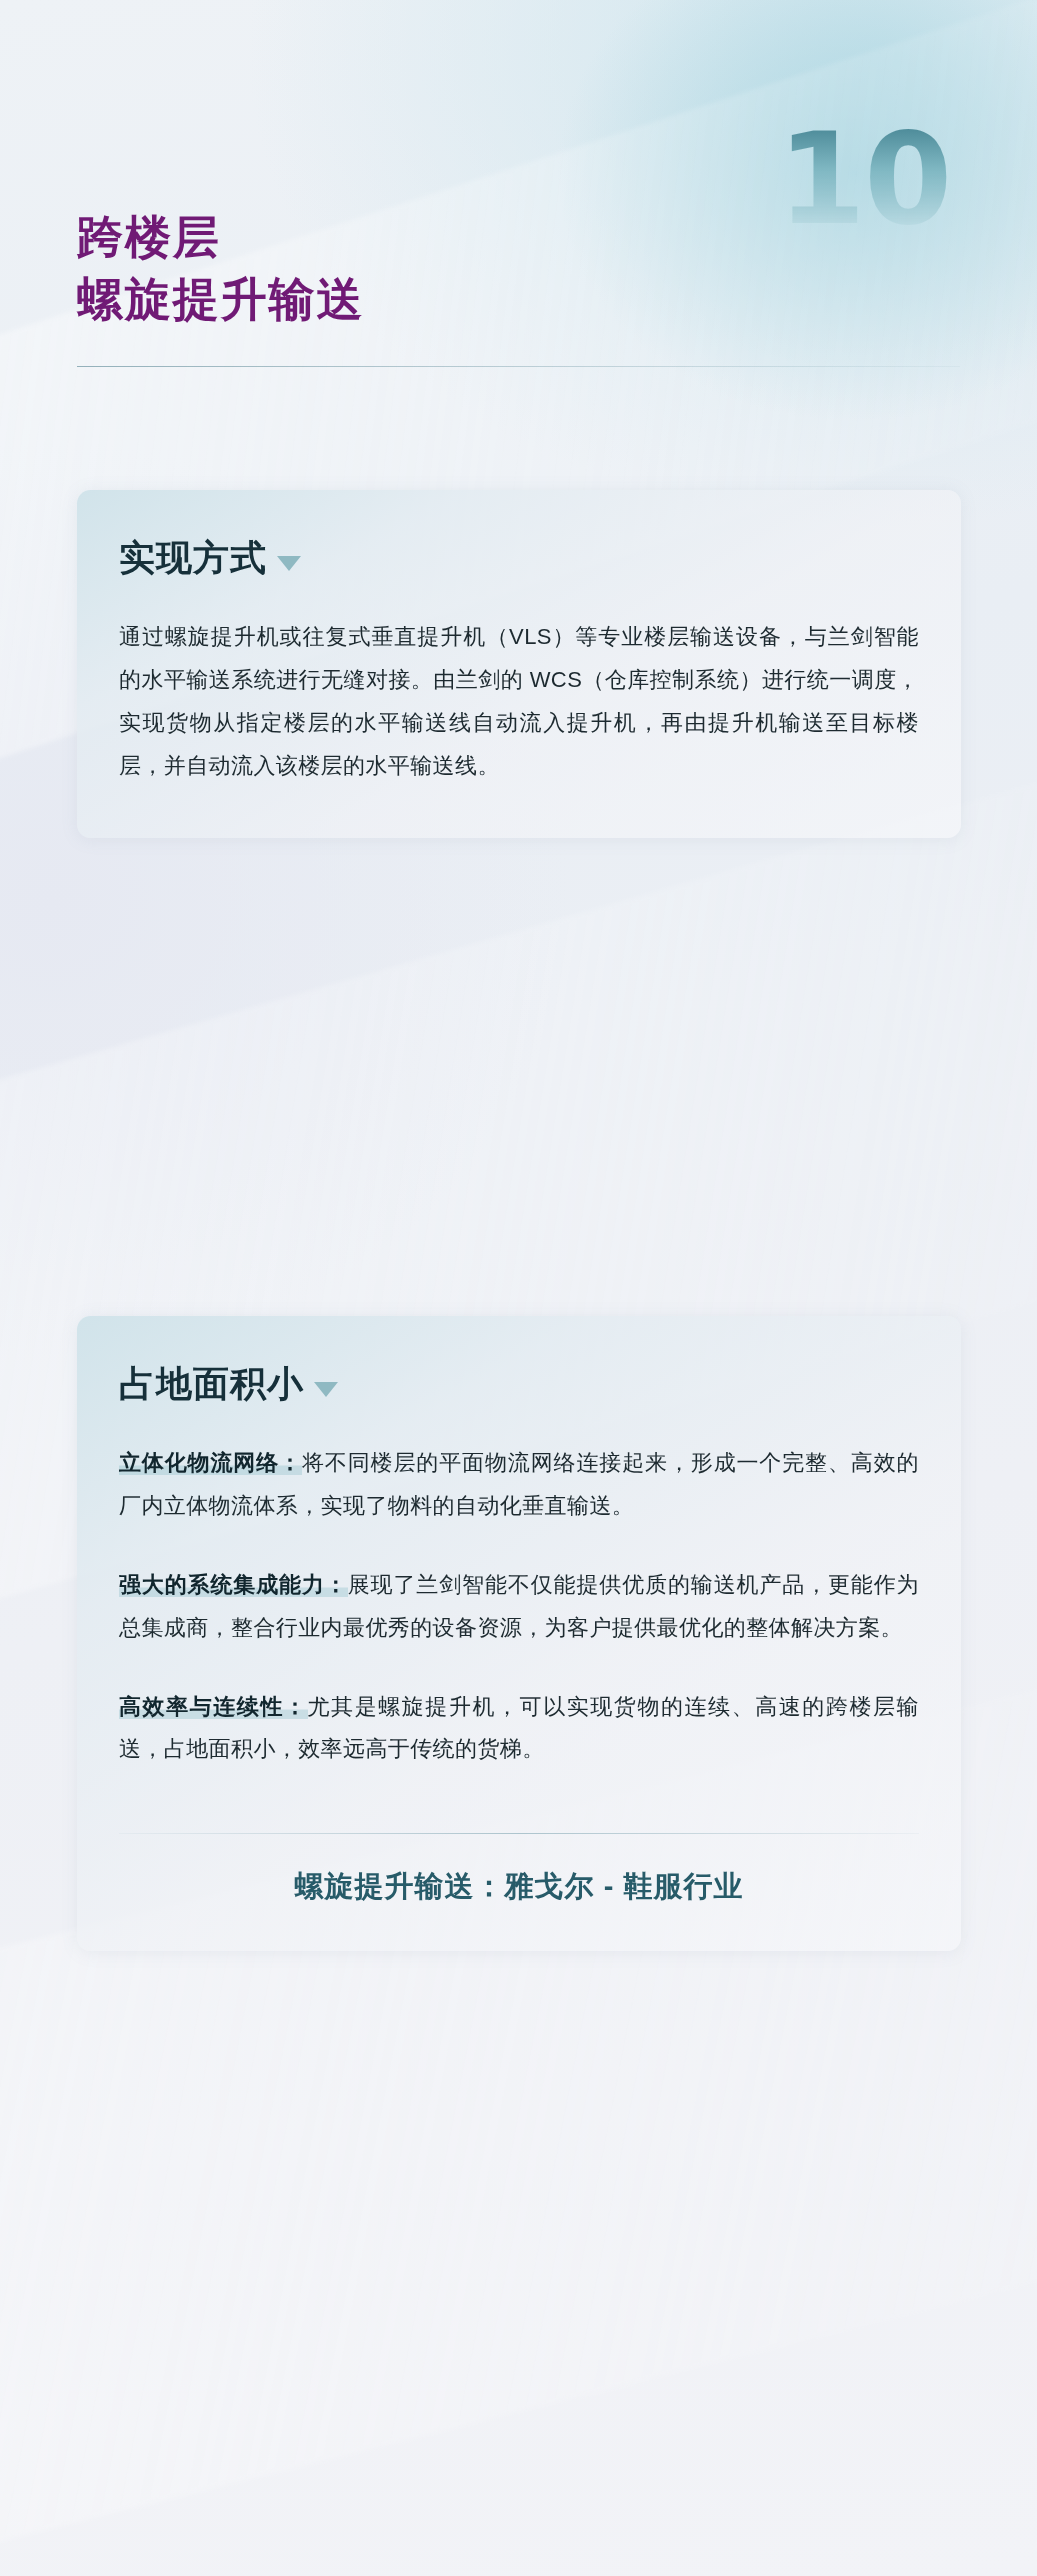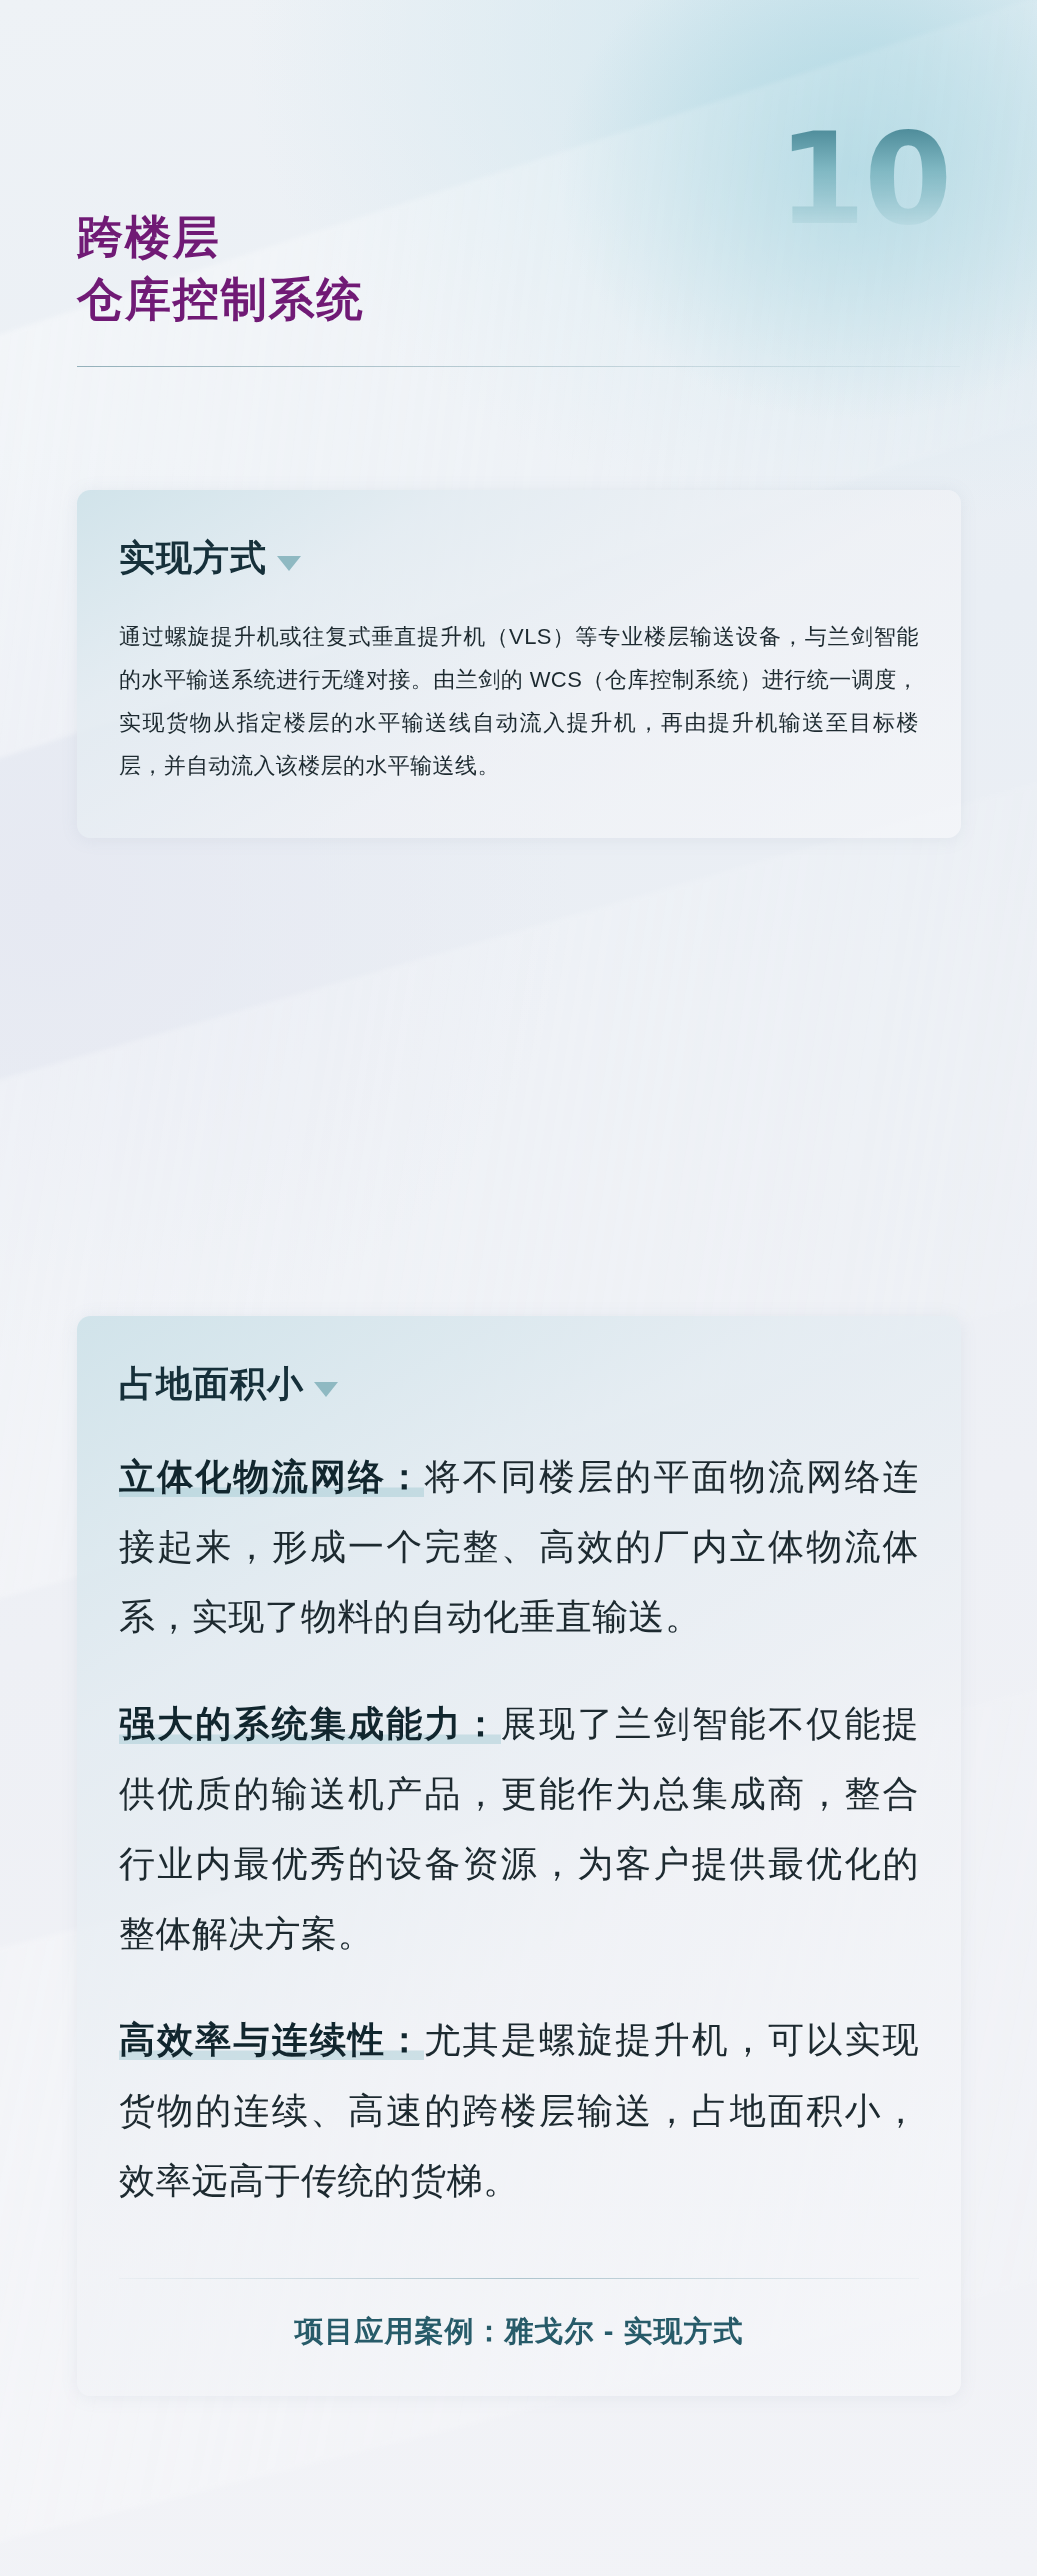--- a/index.html
+++ b/index.html
@@ -105,21 +105,21 @@
     font-size: 22px;
     line-height: 1.95;
     color: #1d2a30;
     letter-spacing: 0.4px;
     text-align: justify;
   }
 
   .value-item { margin-bottom: 36px; }
   .value-item:last-of-type { margin-bottom: 0; }
   .value-text {
-    font-size: 36px;
+    font-size: 22px;
     line-height: 1.95;
     color: #1d2a30;
     letter-spacing: 0.4px;
     text-align: justify;
   }
   .value-term {
     font-weight: 700;
     color: #11262e;
     box-shadow: inset 0 -9.6px 0 rgba(150,195,205,0.40);
   }
@@ -149,21 +149,21 @@
 
   <div class="tealglow"></div>
   <div class="sheen s1"></div>
   <div class="sheen s2"></div>
   <div class="sheen s3"></div>
 
   <div class="header">
     <div class="title-block">
       <div class="big-number">10</div>
       <div class="title-line">跨楼层</div>
-      <div class="title-line">仓库控制系统</div>
+      <div class="title-line">螺旋提升输送</div>
     </div>
     <div class="header-rule"></div>
   </div>
 
   <div class="card c1">
     <div class="card-head">
       <span class="h-text">实现方式</span>
       <span class="caret"></span>
     </div>
     <div class="body-text">通过螺旋提升机或往复式垂直提升机（VLS）等专业楼层输送设备，与兰剑智能的水平输送系统进行无缝对接。由兰剑的 WCS（仓库控制系统）进行统一调度，实现货物从指定楼层的水平输送线自动流入提升机，再由提升机输送至目标楼层，并自动流入该楼层的水平输送线。</div>
@@ -188,18 +188,18 @@
     </div>
 
     <div class="value-item">
       <p class="value-text">
         <span class="value-term">高效率与连续性：</span><span>尤其是螺旋提升机，可以实现货物的连续、高速的跨楼层输送，占地面积小，效率远高于传统的货梯。</span>
       </p>
     </div>
 
     <div class="footnote">
       <div class="footnote-rule"></div>
-      <div class="footnote-text">项目应用案例：雅戈尔 - 实现方式</div>
+      <div class="footnote-text">螺旋提升输送：雅戈尔 - 鞋服行业</div>
     </div>
   </div>
 
 </div>
 
 
 </body></html>

